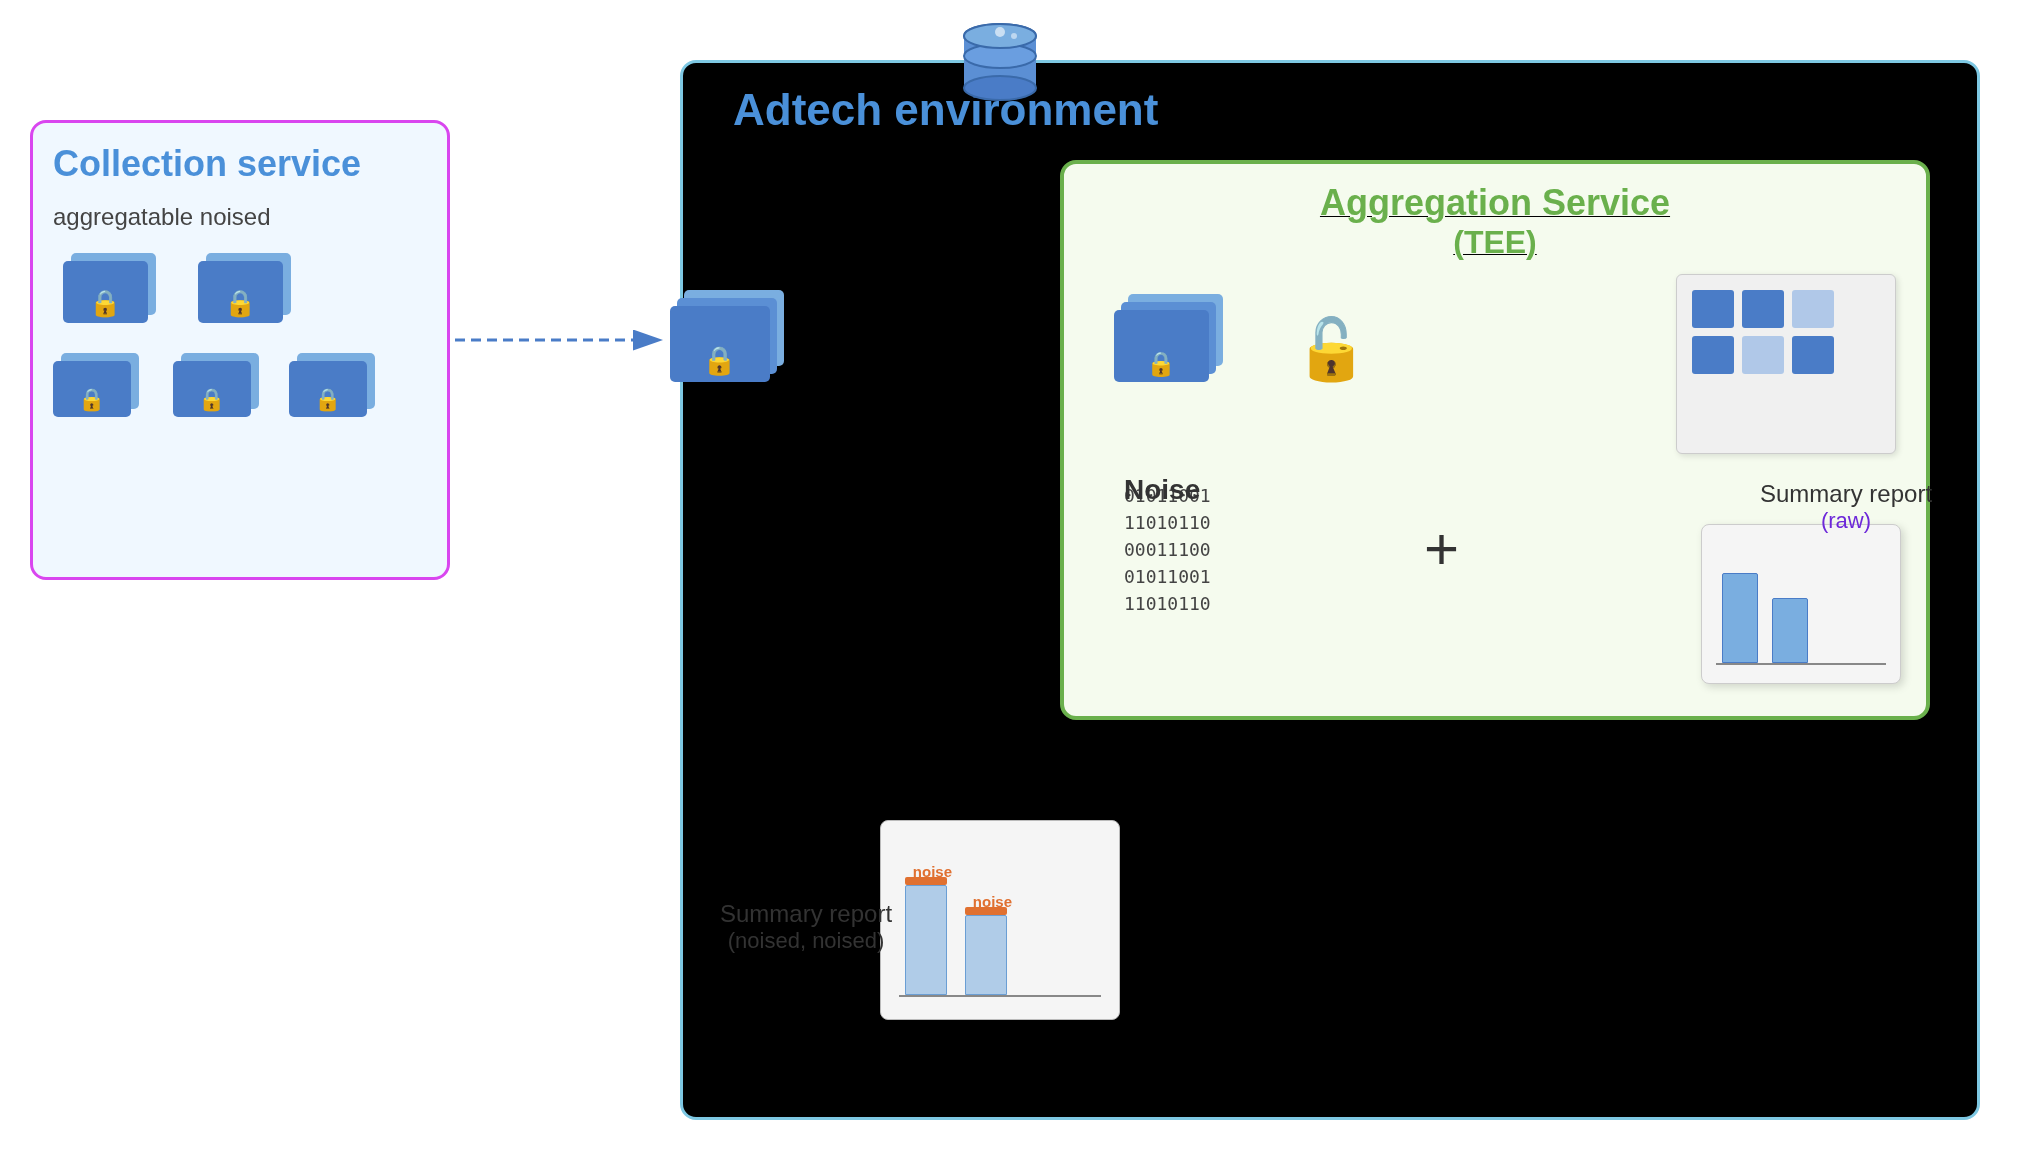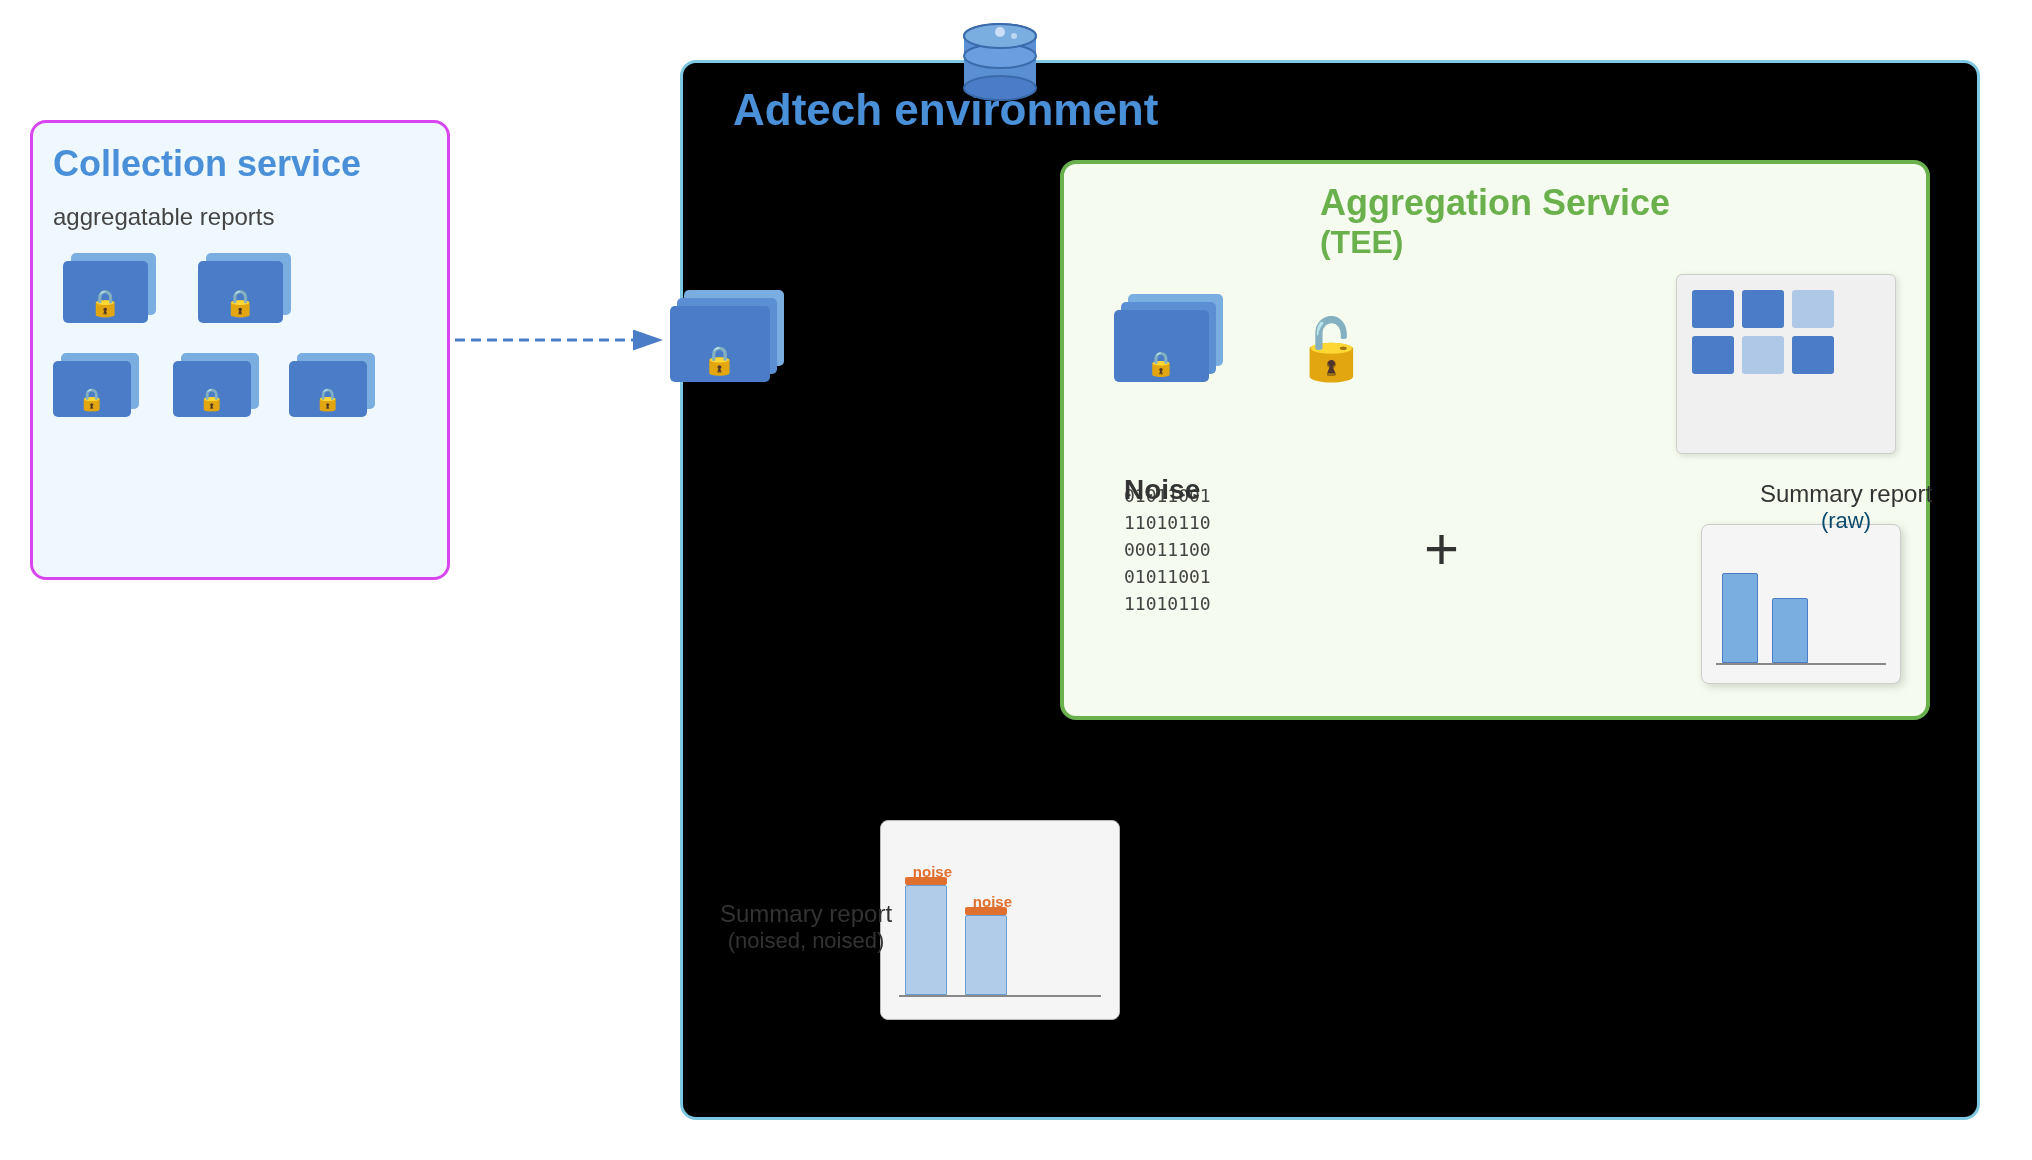--- a/index.html
+++ b/index.html
@@ -134,21 +134,21 @@
       </marker>
     </defs>
   </svg>
 
   <div class="adtech-env">
     <span class="adtech-label-title" style="top:22px; left:50px;">Adtech environment</span>
   </div>
 
   <div class="collection-service">
     <span class="collection-service-label">Collection service</span>
-    <span class="collection-sub-label">aggregatable reports</span>
+    <span class="collection-sub-label">aggregatable noised</span>
 
     <div style="position:absolute; top:130px; left:30px;">
       <div style="position:absolute;width:85px;height:62px;background:#7aaee0;border-radius:5px;top:0;left:8px;"></div>
       <div style="position:absolute;width:85px;height:62px;background:#4a7cc7;border-radius:5px;top:8px;left:0;display:flex;align-items:flex-end;justify-content:center;padding-bottom:4px;">
           <span style="font-size:26px;">🔒</span>
         </div>
     </div>
 
     <div style="position:absolute; top:130px; left:165px;">
       <div style="position:absolute;width:85px;height:62px;background:#7aaee0;border-radius:5px;top:0;left:8px;"></div>
@@ -195,21 +195,21 @@
       <ellipse cx="40" cy="70" rx="36" ry="12" fill="#4a7cc7" stroke="#3a6aaa" stroke-width="2"></ellipse>
       <ellipse cx="40" cy="38" rx="36" ry="12" fill="#6a9ee0" stroke="#3a6aaa" stroke-width="2"></ellipse>
       <ellipse cx="40" cy="18" rx="36" ry="12" fill="#7aaee0" stroke="#3a6aaa" stroke-width="2"></ellipse>
 
       <circle cx="40" cy="14" r="5" fill="#fff" opacity="0.6"></circle>
       <circle cx="54" cy="18" r="3" fill="#fff" opacity="0.5"></circle>
     </svg>
   </div>
 
   <div class="agg-service-tee" style="position:absolute; left:1060px; top:160px;">
-    <div style="position:absolute; top:18px; left:50%; transform:translateX(-50%); text-align:left; white-space:nowrap;">
+    <div style="position:absolute; top:18px; left:50%; transform:translateX(-50%); text-align:center; white-space:nowrap;text-decoration:underline;">
       <span style="font-size:36px; font-weight:bold; color:#6ab04c;">Aggregation Service</span><br>
       <span style="font-size:32px; font-weight:bold; color:#6ab04c;">(TEE)</span>
     </div>
 
     <div style="position:absolute; top:130px; left:50px;">
       <div style="position:absolute;width:95px;height:72px;background:#7aaee0;border-radius:5px;top:0;left:14px;"></div>
       <div style="position:absolute;width:95px;height:72px;background:#5b8fd4;border-radius:5px;top:8px;left:7px;"></div>
       <div style="position:absolute;width:95px;height:72px;background:#4a7cc7;border-radius:5px;top:16px;left:0;display:flex;align-items:flex-end;justify-content:center;padding-bottom:4px;">
           <span style="font-size:24px;">🔒</span>
         </div>
@@ -244,21 +244,21 @@
         <div style="width:36px; height:90px; background:#7aaee0; border:1px solid #4a7cc7; border-radius:2px 2px 0 0;"></div>
         <div style="width:36px; height:65px; background:#7aaee0; border:1px solid #4a7cc7; border-radius:2px 2px 0 0;"></div>
       </div>
 
       <div style="position:absolute; bottom:18px; left:14px; right:14px; height:2px; background:#888;"></div>
     </div>
   </div>
 
   <div style="position:absolute; left:1760px; top:480px; text-align:center;">
     <div style="font-size:24px; color:#333;">Summary report</div>
-    <div style="font-size:22px; color:#0c4a6e;">(raw)</div>
+    <div style="font-size:22px; color:#6d28d9;">(raw)</div>
   </div>
 
   <div style="position:absolute; left:880px; top:820px; width:240px; height:200px; background:#f5f5f5; border:1px solid #bbb; border-radius:8px; box-shadow:3px 3px 10px rgba(0,0,0,0.15);">
 
     <div style="position:absolute; bottom:24px; left:24px; display:flex; align-items:flex-end; gap:18px;">
 
       <div style="position:relative;">
         <div style="position:absolute; top:-22px; right:-5px; font-size:15px; color:#e07030; font-weight:bold; white-space:nowrap;">noise</div>
         <div style="position:absolute; top:-8px; left:0; right:0; height:8px; background:#e07030; border-radius:2px;"></div>
         <div style="width:42px; height:110px; background:#b0cce8; border:1px solid #6a9ed4; border-radius:2px 2px 0 0;"></div>

